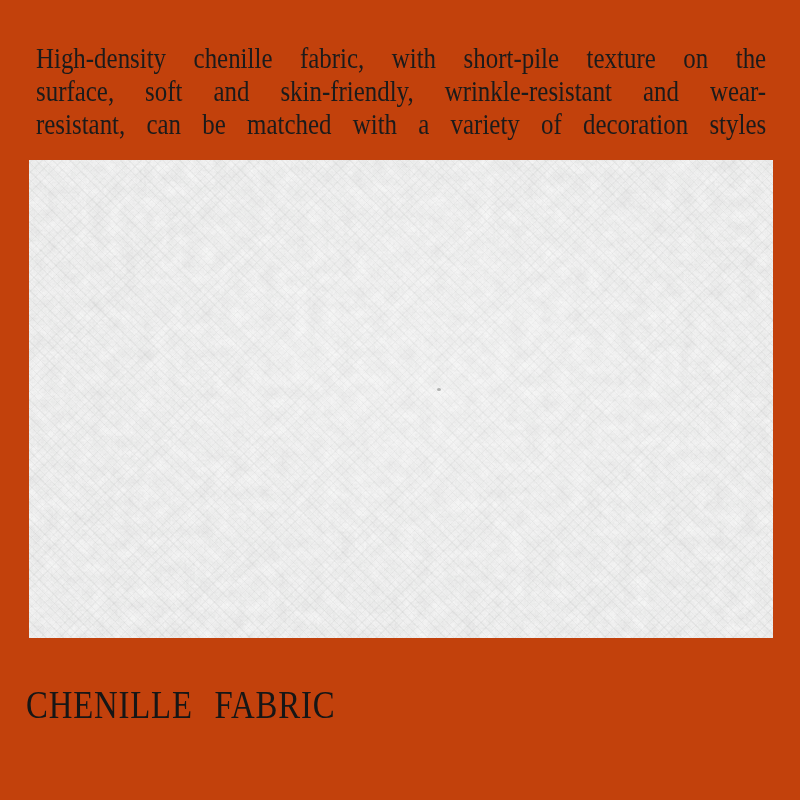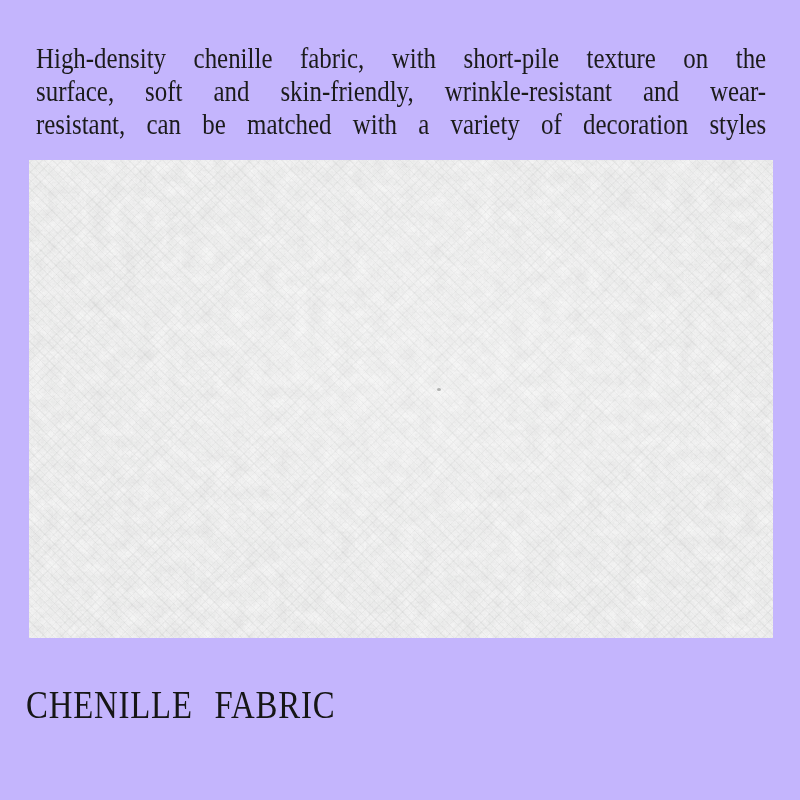--- a/index.html
+++ b/index.html
@@ -7,21 +7,21 @@
     padding: 0;
     width: 800px;
     height: 800px;
     background: #ffffff;
     overflow: hidden;
   }
   .page {
     position: relative;
     width: 800px;
     height: 800px;
-    background: #c4b5fd;
+    background: #c2410c;
     font-family: "Liberation Serif", serif;
   }
 
   
   .description {
     position: absolute;
     left: 36px;
     top: 42px;
     width: 850px;
     transform: scaleX(0.859);

